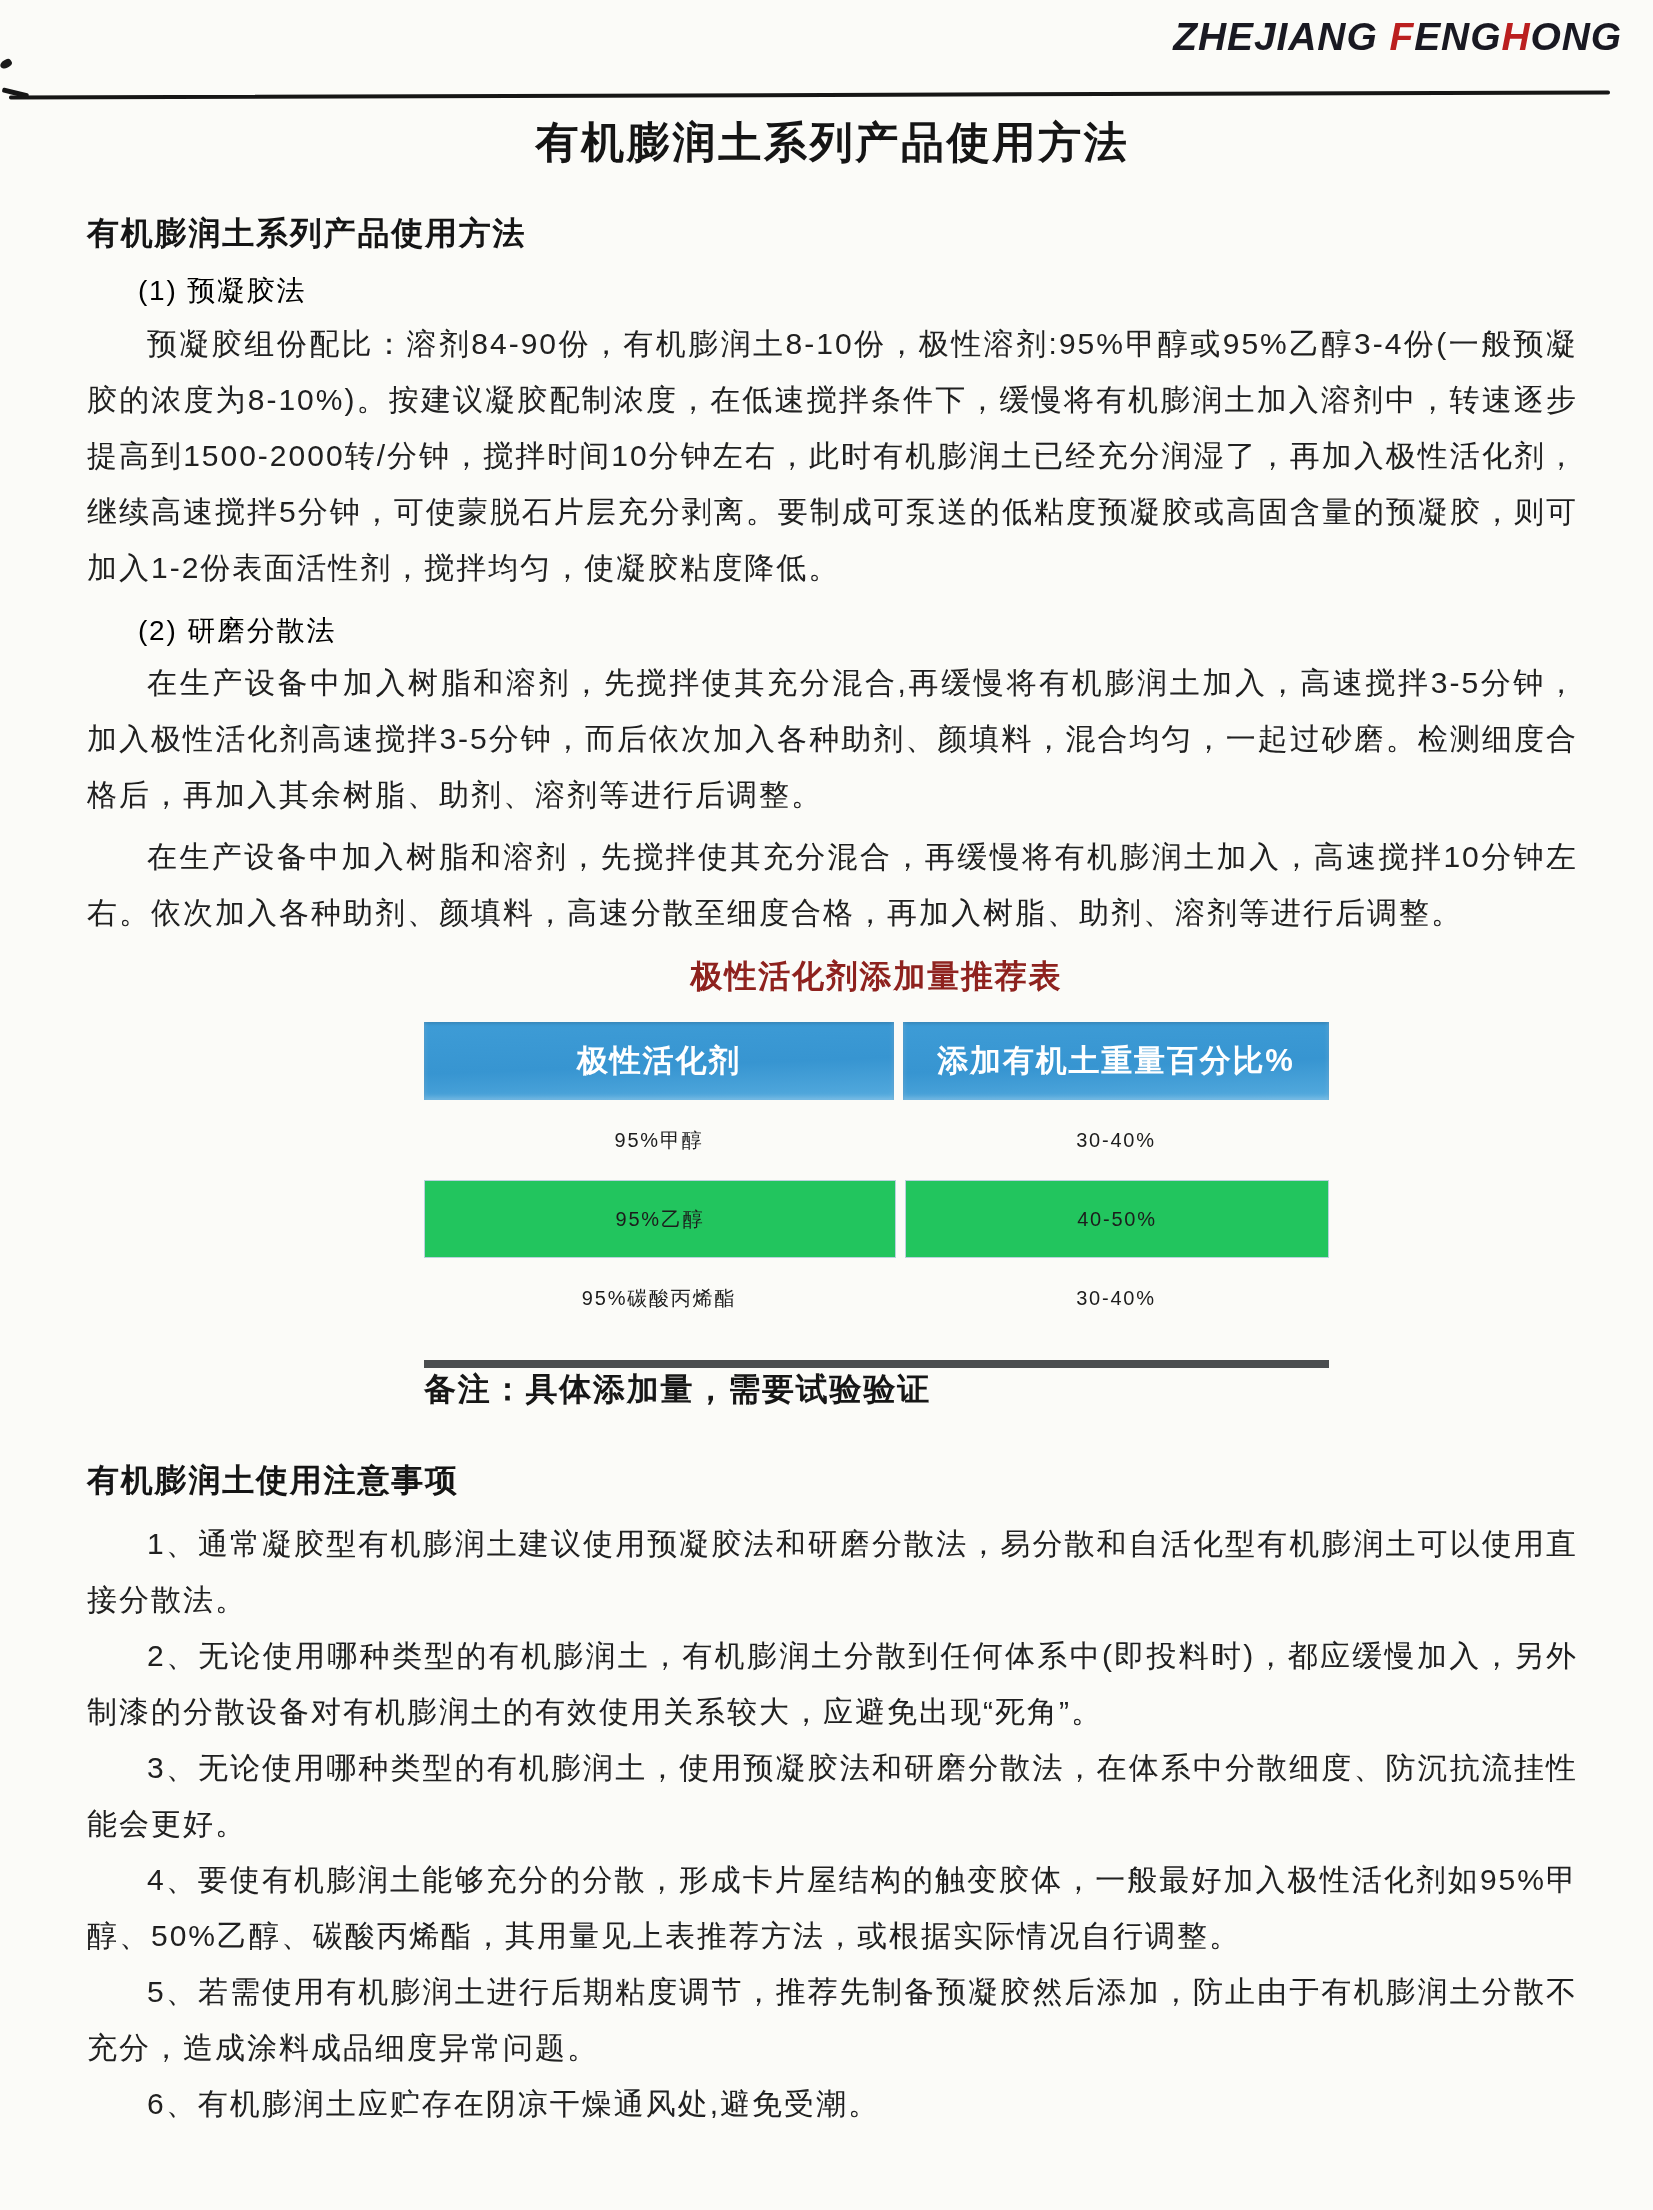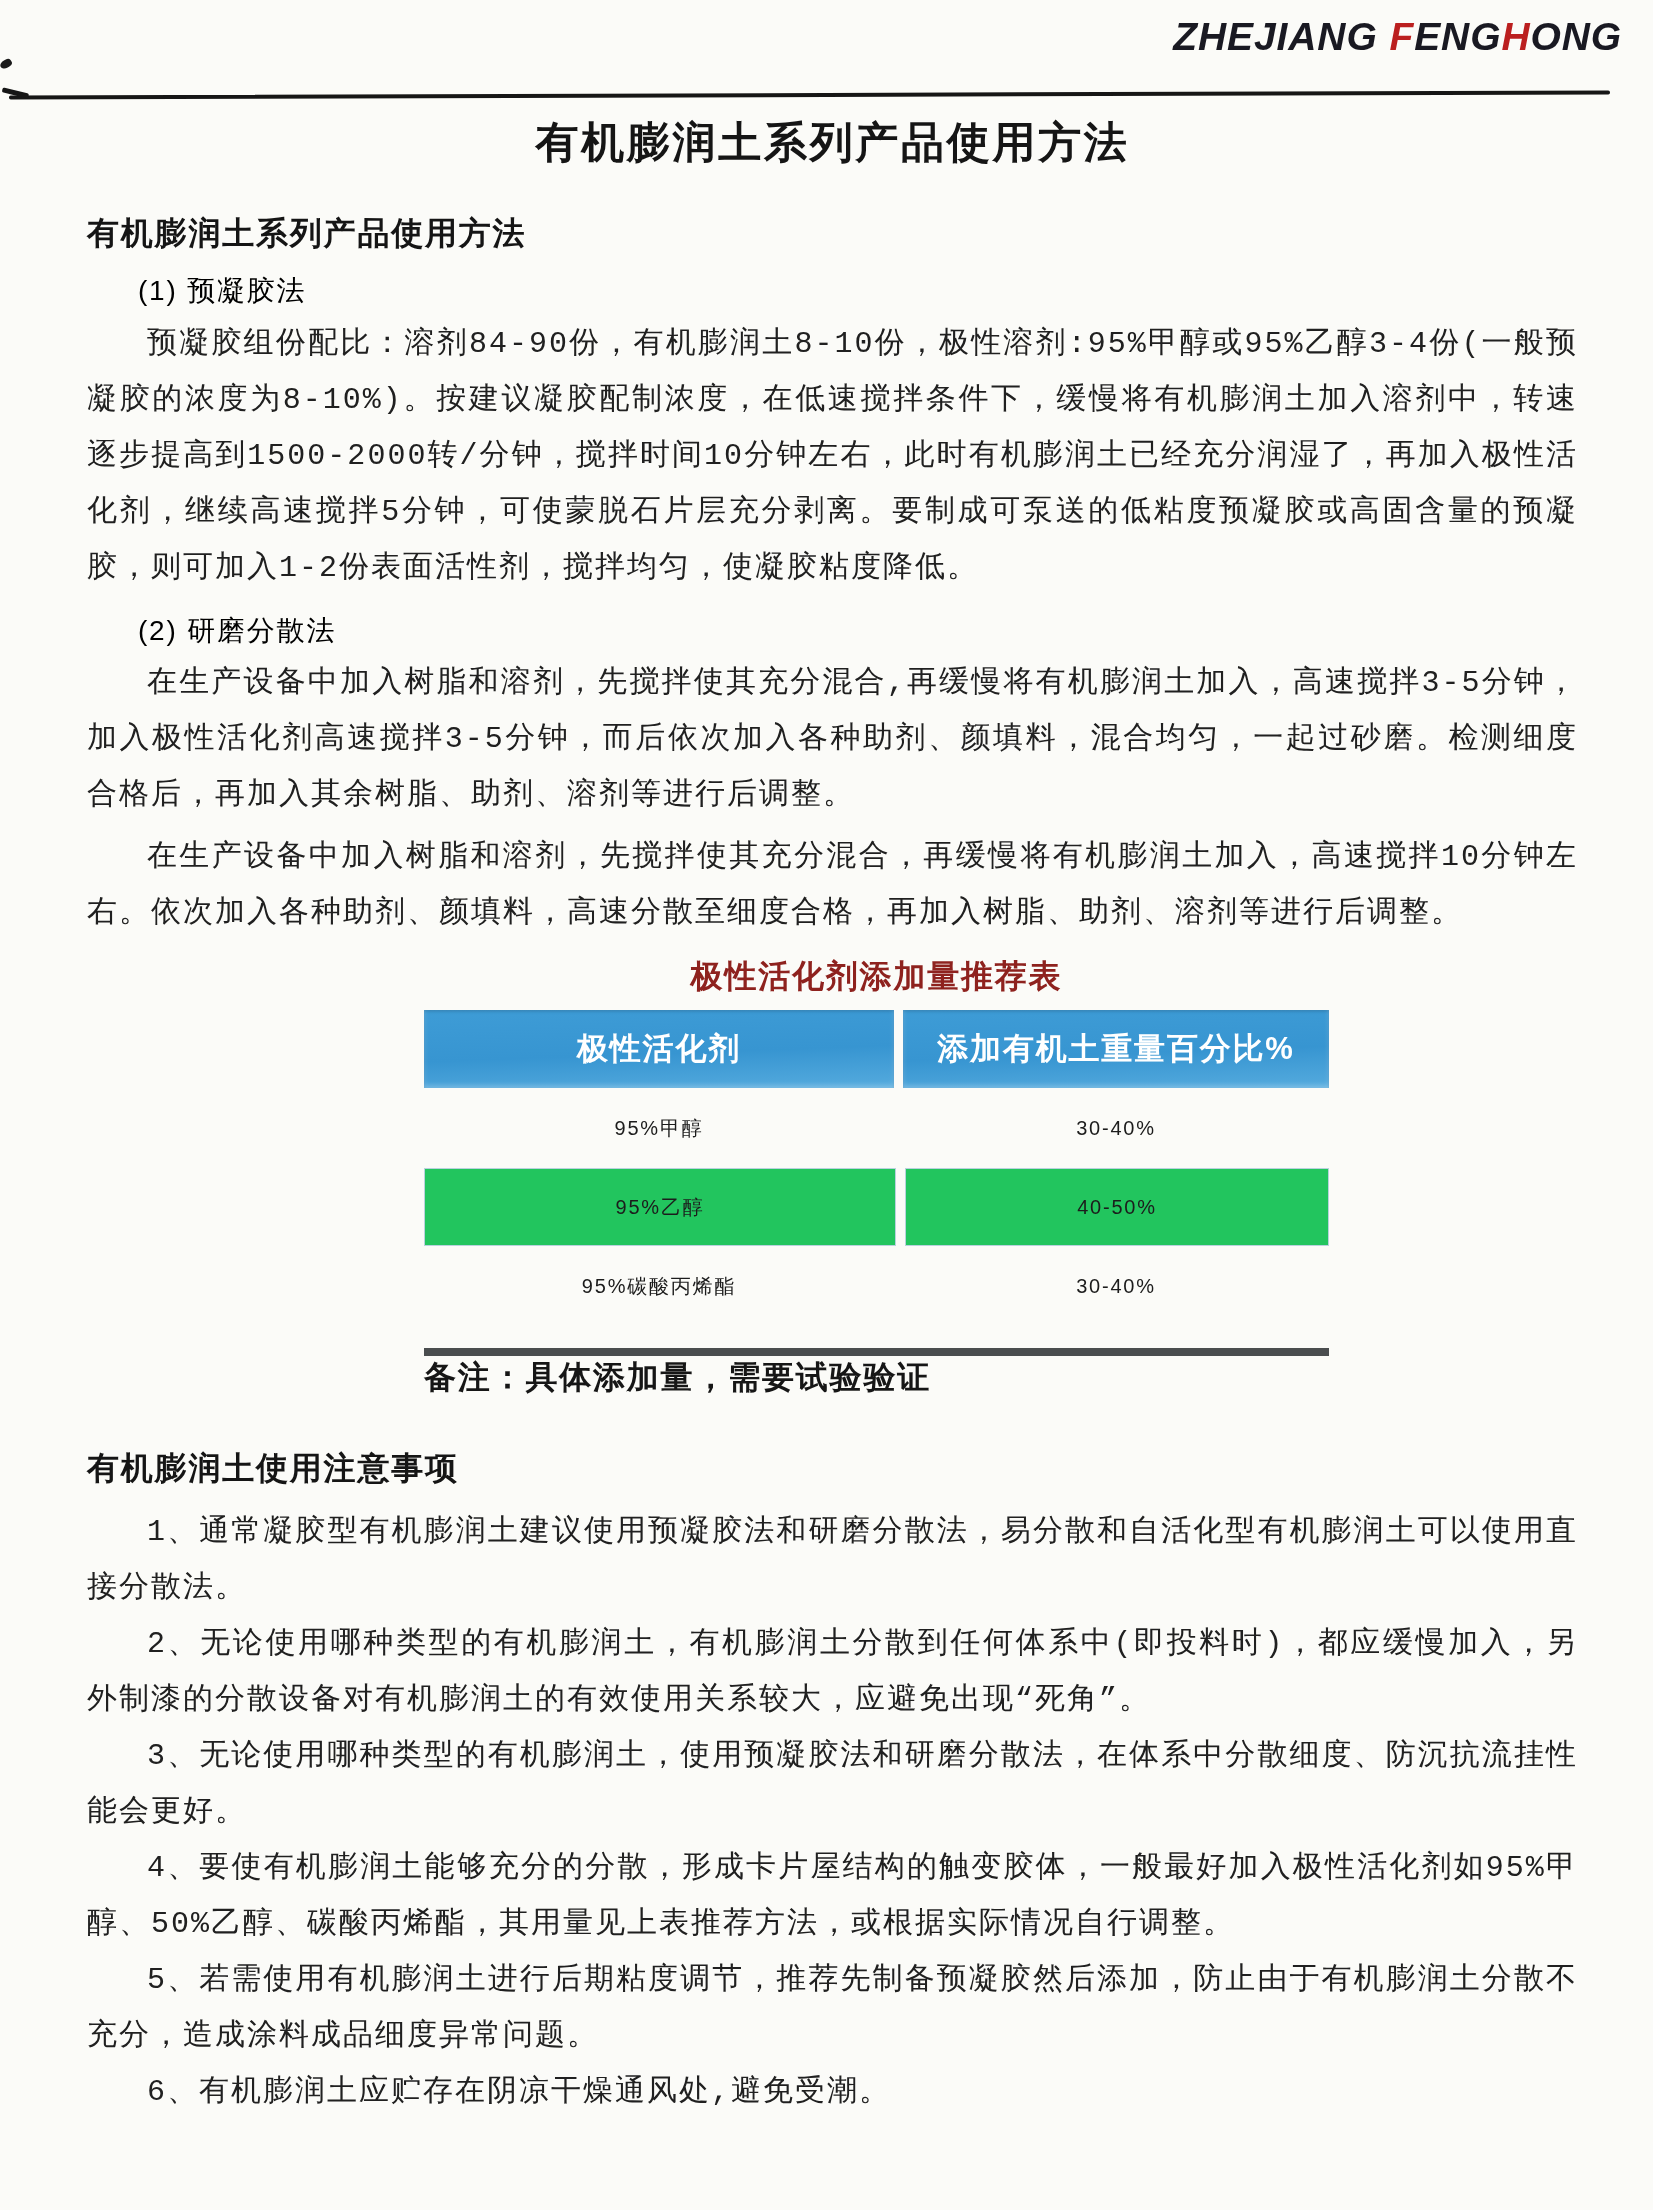--- a/index.html
+++ b/index.html
@@ -48,31 +48,31 @@
   .sec-heading.first{margin-top:40px;}
   .sec-heading.notes{margin-top:47px;}
 
   .method-label{
     margin:16.3px 0 0 51px;font-size:28px;letter-spacing:1.8px;color:#000000;
   }
 
   .body-p{
     margin:5.4px 0 0 0;
     font-size:30px;line-height:56px;letter-spacing:2px;
-    text-align:justify;text-indent:2em;color:#202020;font-family:Liberation Mono, monospace;
+    text-align:justify;text-indent:2em;color:#202020;
   }
   .note-item{margin:0;}
 
   
   .table-wrap{width:905px;margin-left:337px;}
   .tbl-title{
     margin-top:14.5px;text-align:center;
     font-size:32px;font-weight:bold;letter-spacing:1.8px;color:#8e221e;
   }
-  .tbl{margin-top:11px;}
+  .tbl{margin-top:23px;}
   .tbl-row{display:flex;gap:9px;}
   .tbl-row .cell{
     display:flex;align-items:center;justify-content:center;
     font-size:20px;letter-spacing:1.8px;
   }
   .cell.c1{width:470px;}
   .cell.c2{flex:1;}
   .tbl-head .cell{
     height:78px;color:#ffffff;font-weight:bold;font-size:31px;
     background:linear-gradient(178deg,#3e9cd6 0%,#3795d1 55%,#55abde 100%);

